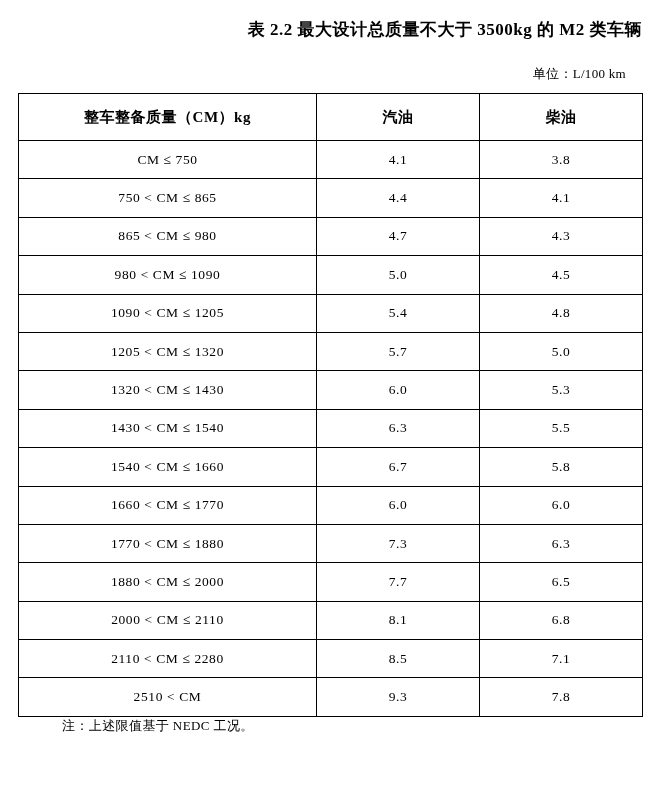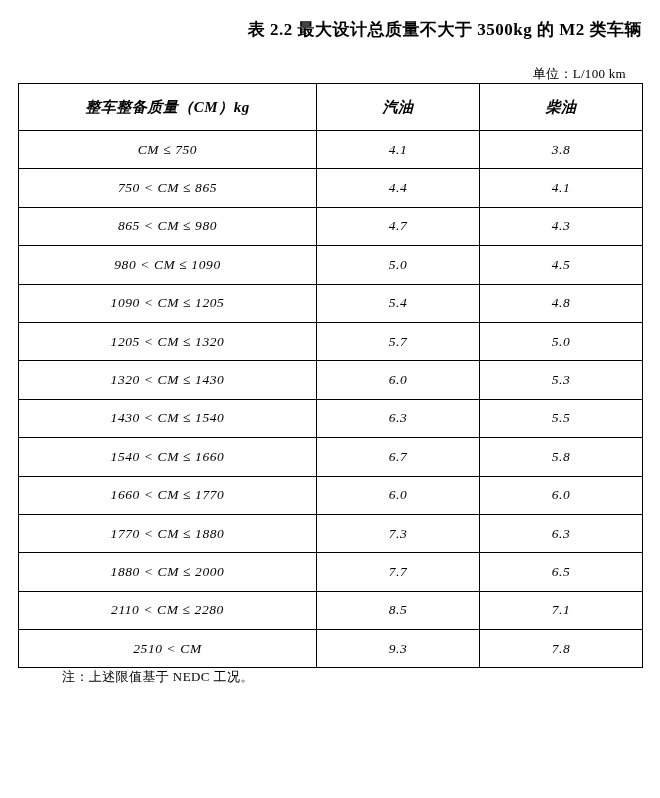--- a/index.html
+++ b/index.html
@@ -27,37 +27,37 @@
     font-weight: bold;
     letter-spacing: 0.5px;
     margin-top: 18px;
     margin-bottom: 0;
     font-family: "Liberation Serif", "DejaVu Serif", serif;
   }
   .unit-line {
     text-align: right;
     font-size: 13px;
     margin-top: 24px;
+    margin-bottom: 10px;
     padding-right: 16px;
     letter-spacing: 0.3px;
   }
   table.fuel-table {
     border-collapse: collapse;
     width: 624px;
     margin: 0 auto;
     table-layout: fixed;
   }
   table.fuel-table th,
   table.fuel-table td {
     border: 1px solid #000000;
     text-align: center;
     font-size: 13.5px;
     font-family: "Liberation Serif", "DejaVu Serif", serif;
     padding: 0;
-    font-style: italic;
   }
   table.fuel-table th {
     height: 46px;
     font-weight: bold;
     font-size: 15px;
     letter-spacing: 0.5px;
   }
   table.fuel-table td {
     height: 37.4px;
     letter-spacing: 0.6px;
@@ -149,20 +149,25 @@
           <td>1770 &lt; CM ≤ 1880</td>
           <td>7.3</td>
           <td>6.3</td>
         </tr>
         <tr>
           <td>1880 &lt; CM ≤ 2000</td>
           <td>7.7</td>
           <td>6.5</td>
         </tr>
         <tr>
+          <td>2000 &lt; CM ≤ 2110</td>
+          <td>8.1</td>
+          <td>6.8</td>
+        </tr>
+        <tr>
           <td>2110 &lt; CM ≤ 2280</td>
           <td>8.5</td>
           <td>7.1</td>
         </tr>
         <tr>
           <td>2510 &lt; CM</td>
           <td>9.3</td>
           <td>7.8</td>
         </tr>
       </tbody>

